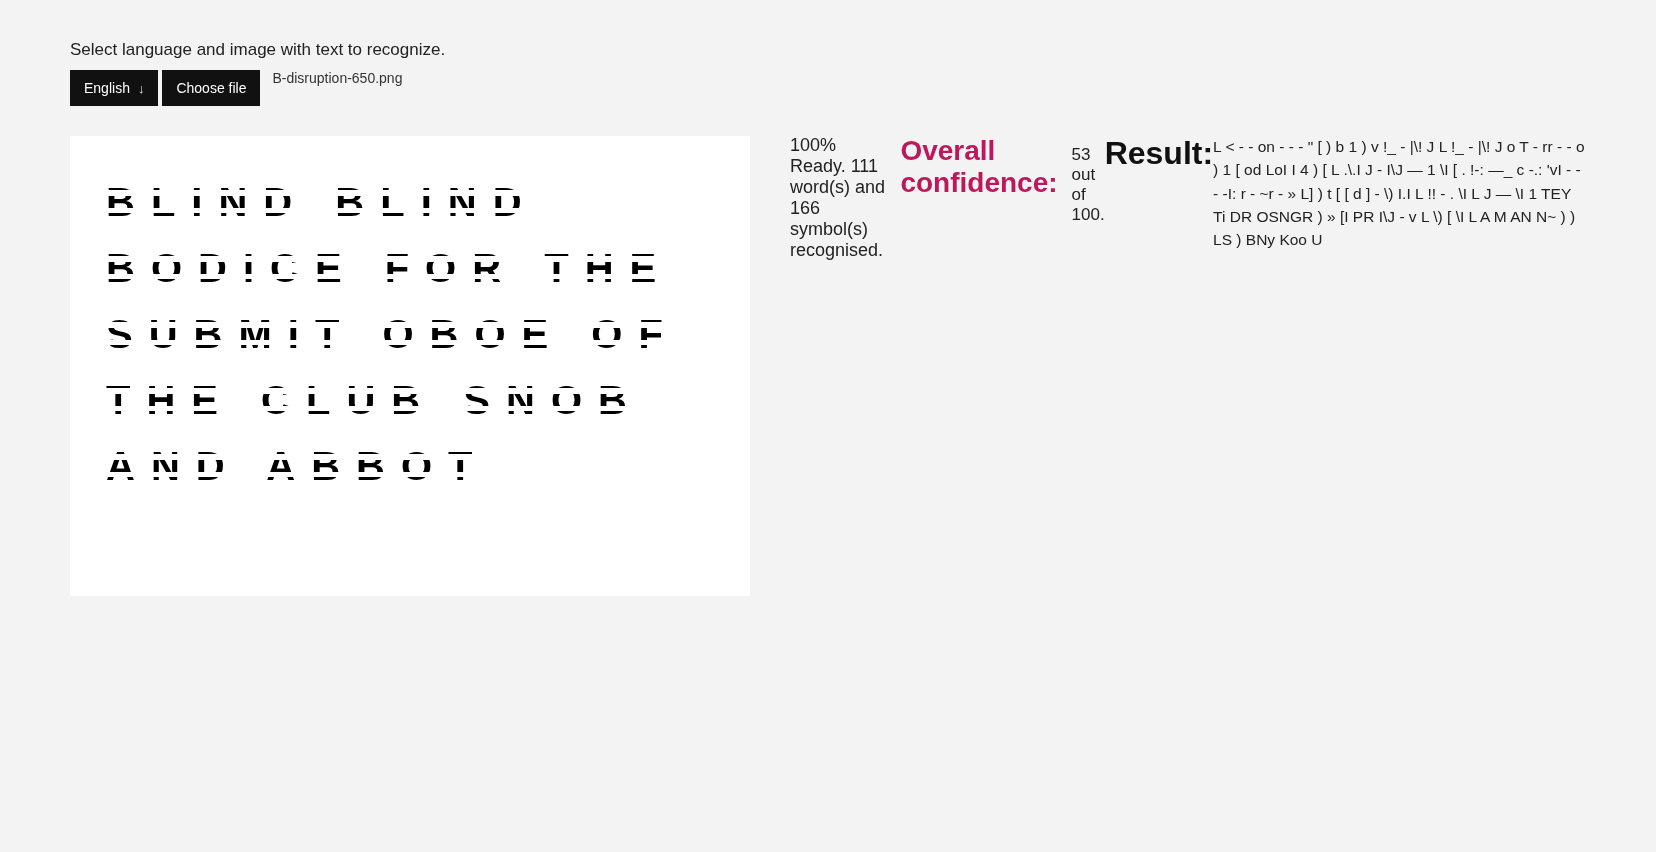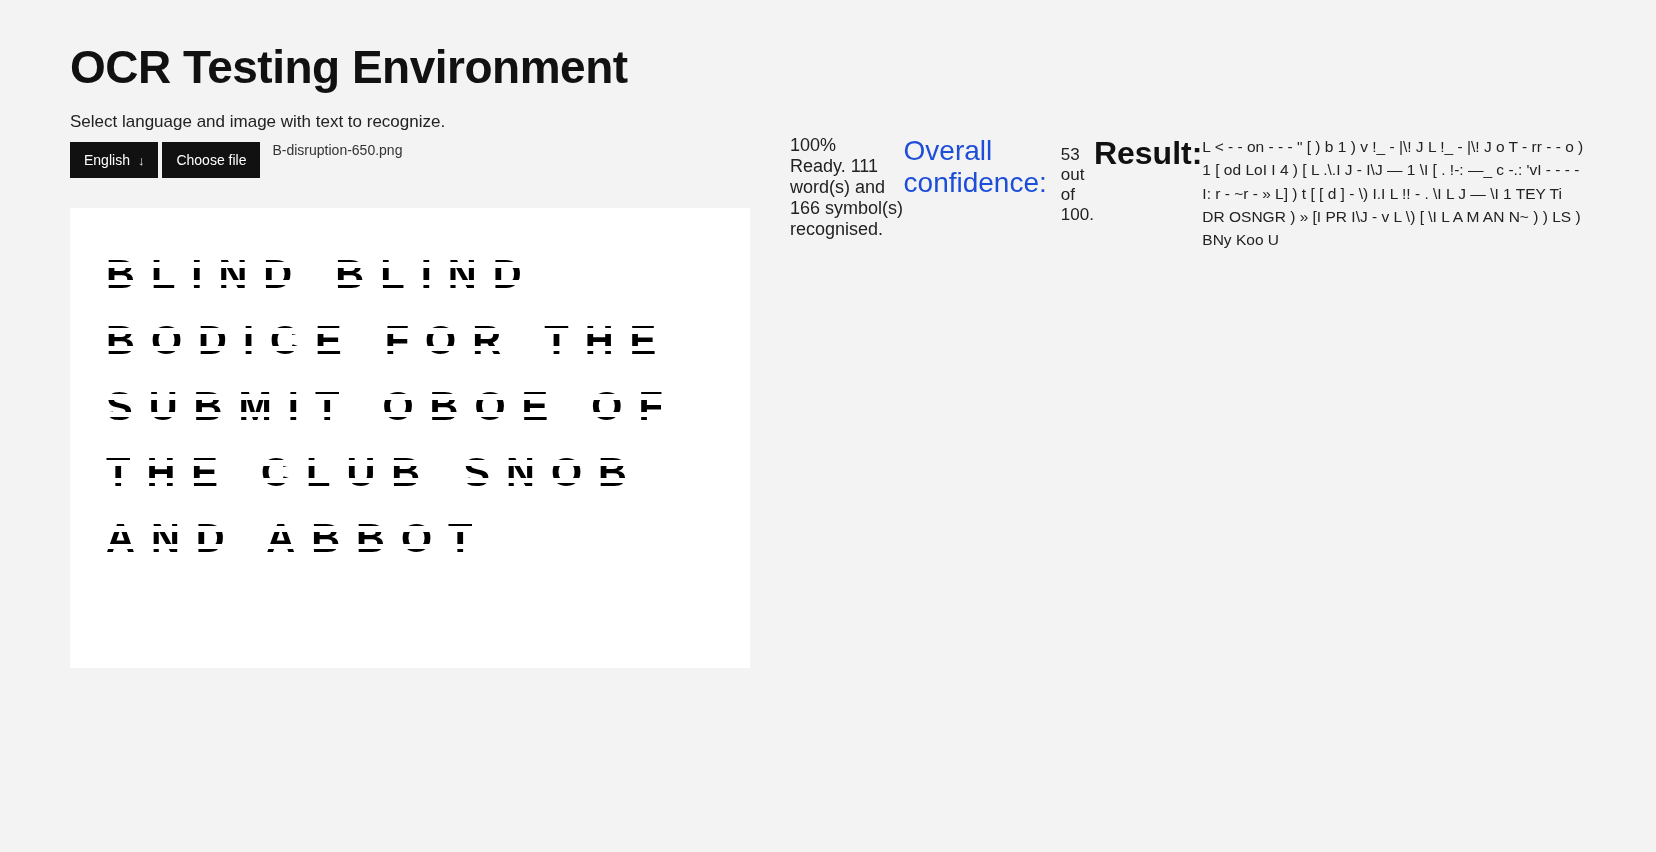--- a/index.html
+++ b/index.html
@@ -86,22 +86,22 @@
   }
   .status-line .pct { margin-right: 14px; }
   .confidence-line {
     display: flex;
     align-items: baseline;
     gap: 14px;
     margin-bottom: 20px;
   }
   .confidence-label {
     font-size: 28px;
-    font-weight: 400;
-    color: #1d4ed8;
+    font-weight: 700;
+    color: #be185d;
   }
   .confidence-value {
     font-size: 17px;
     color: #222;
   }
   .result-label {
     font-size: 32px;
     font-weight: 800;
     color: #111;
     margin-bottom: 16px;
@@ -113,21 +113,20 @@
     max-width: 780px;
     white-space: pre-wrap;
     word-break: break-word;
   }
 </style>
 </head>
 <body>
 
 <div class="page">
   <div class="left-col">
-    <h1 class="page-title">OCR Testing Environment</h1>
     <div class="subtitle">Select language and image with text to recognize.</div>
 
     <div class="controls">
       <button class="btn">
         <span>English</span>
         <span class="caret">↓</span>
       </button>
       <button class="btn">
         <span>Choose file</span>
       </button>

